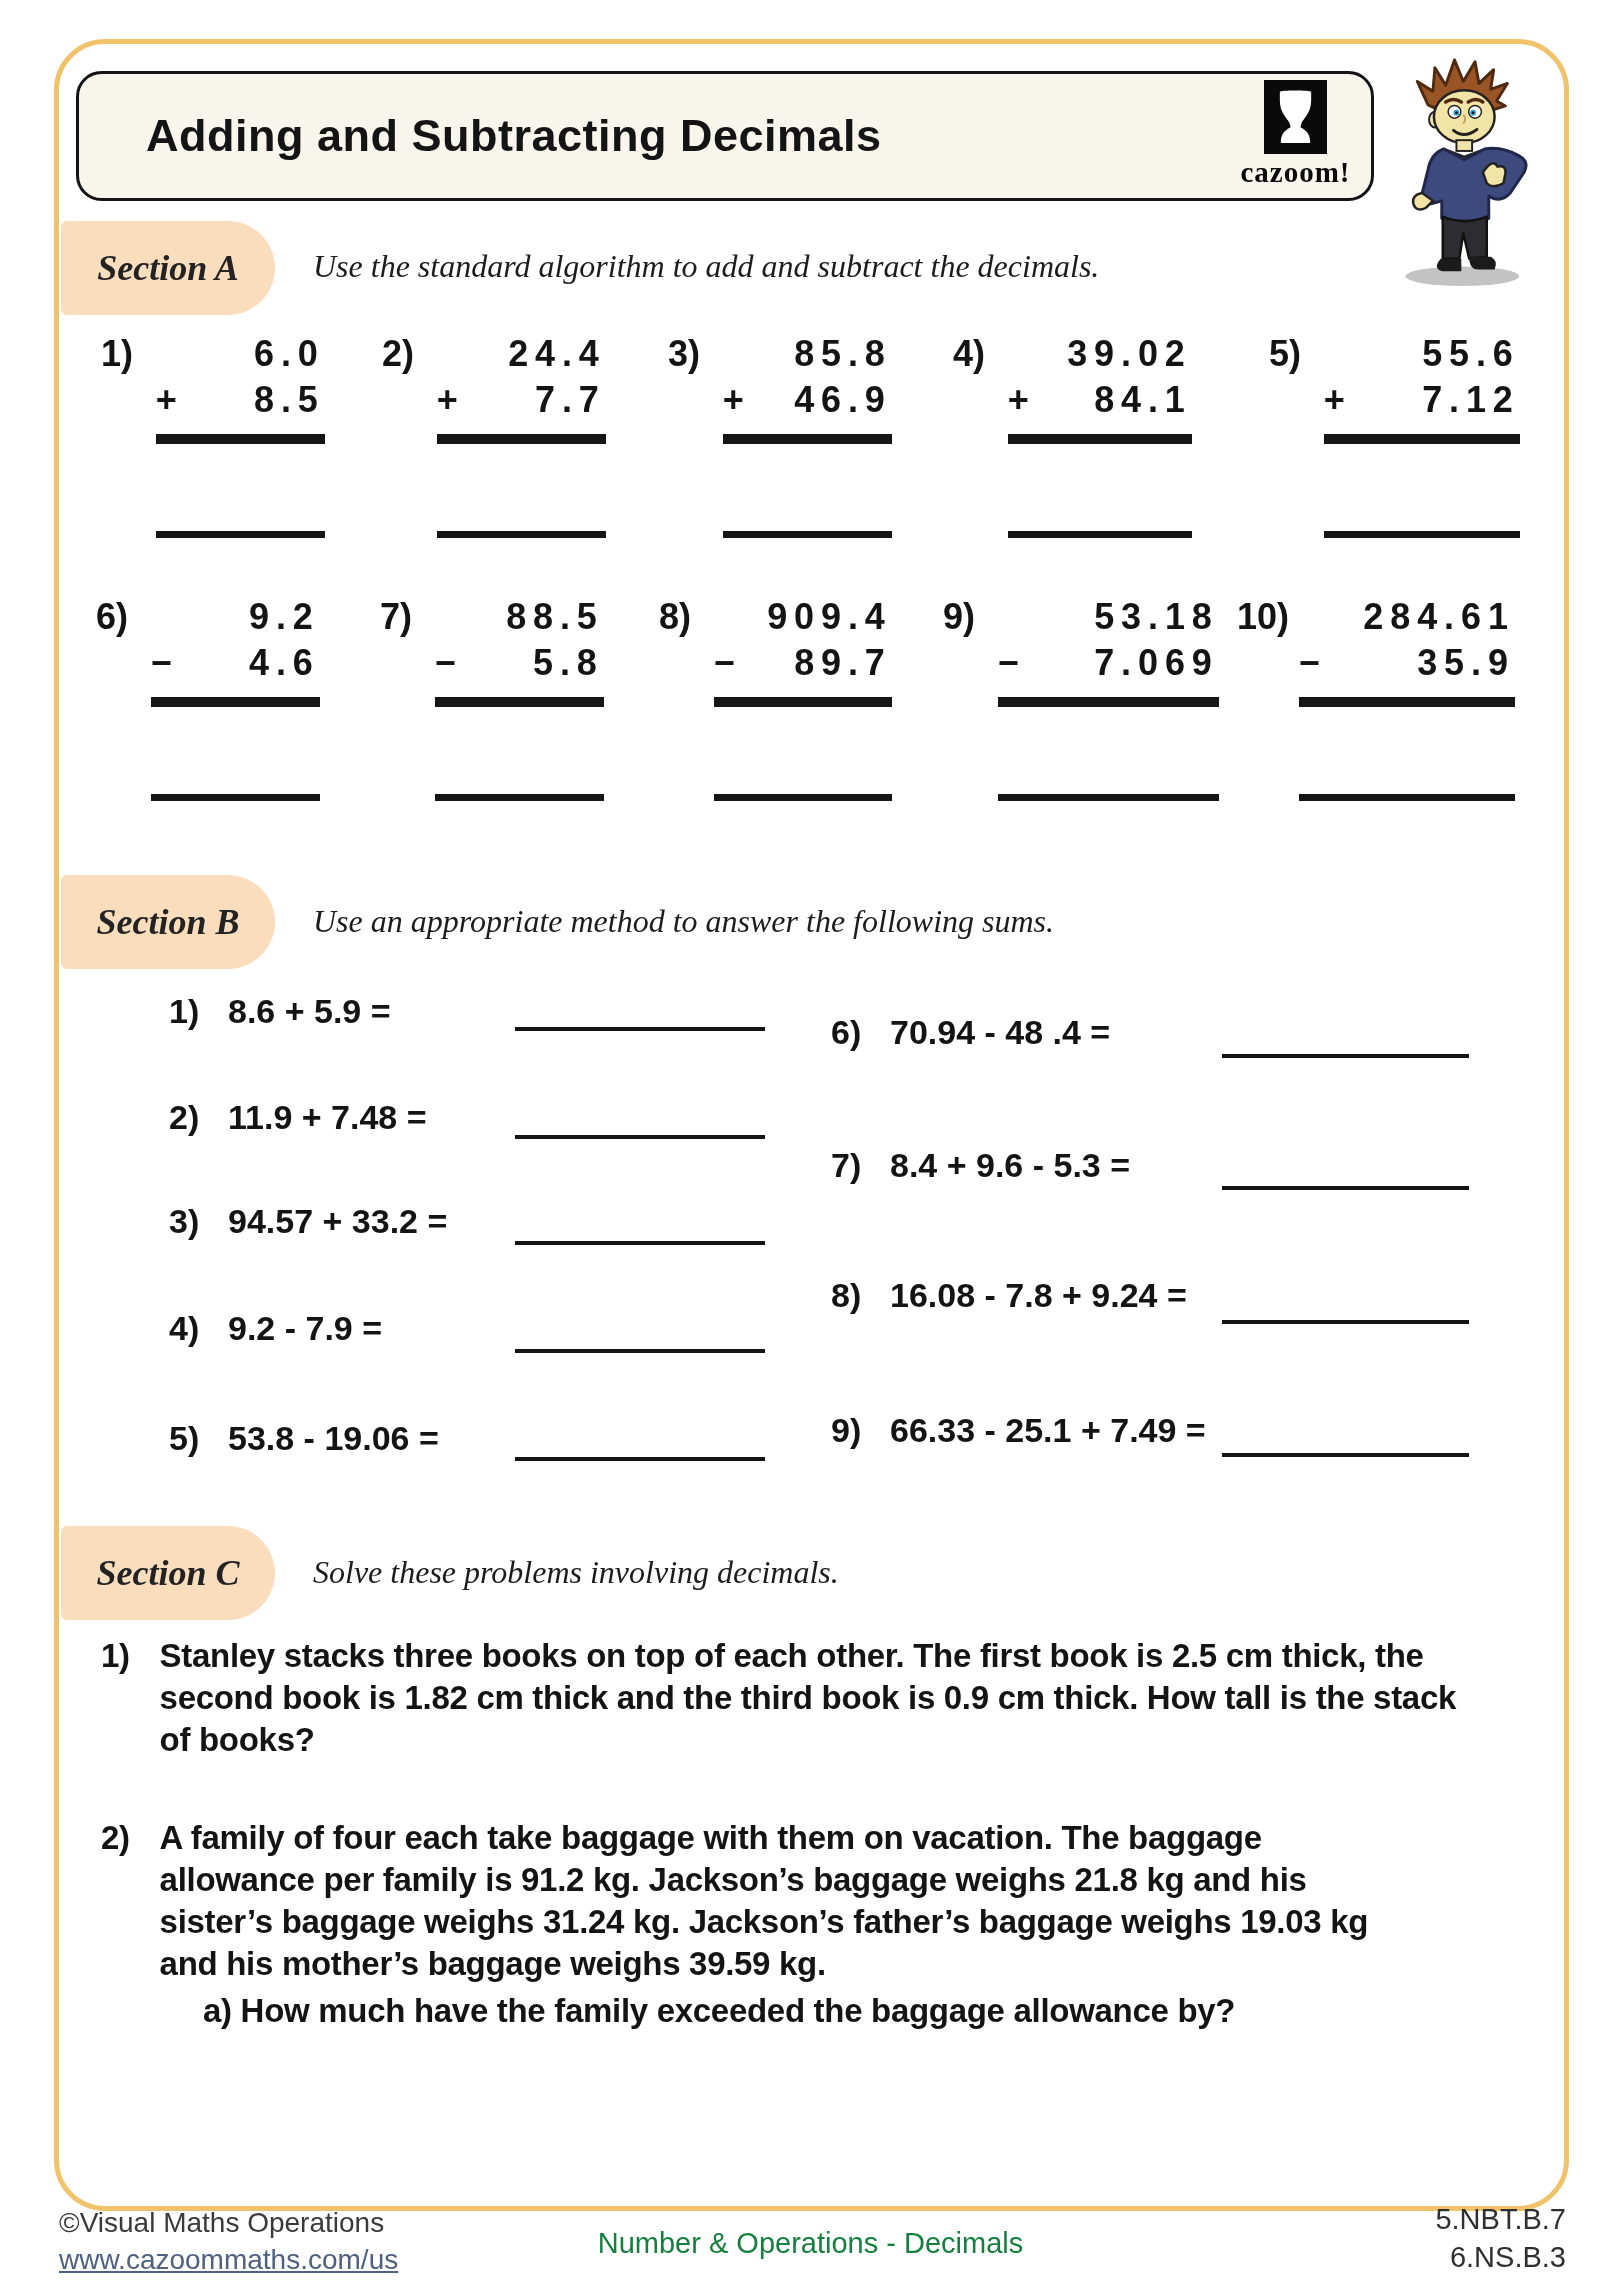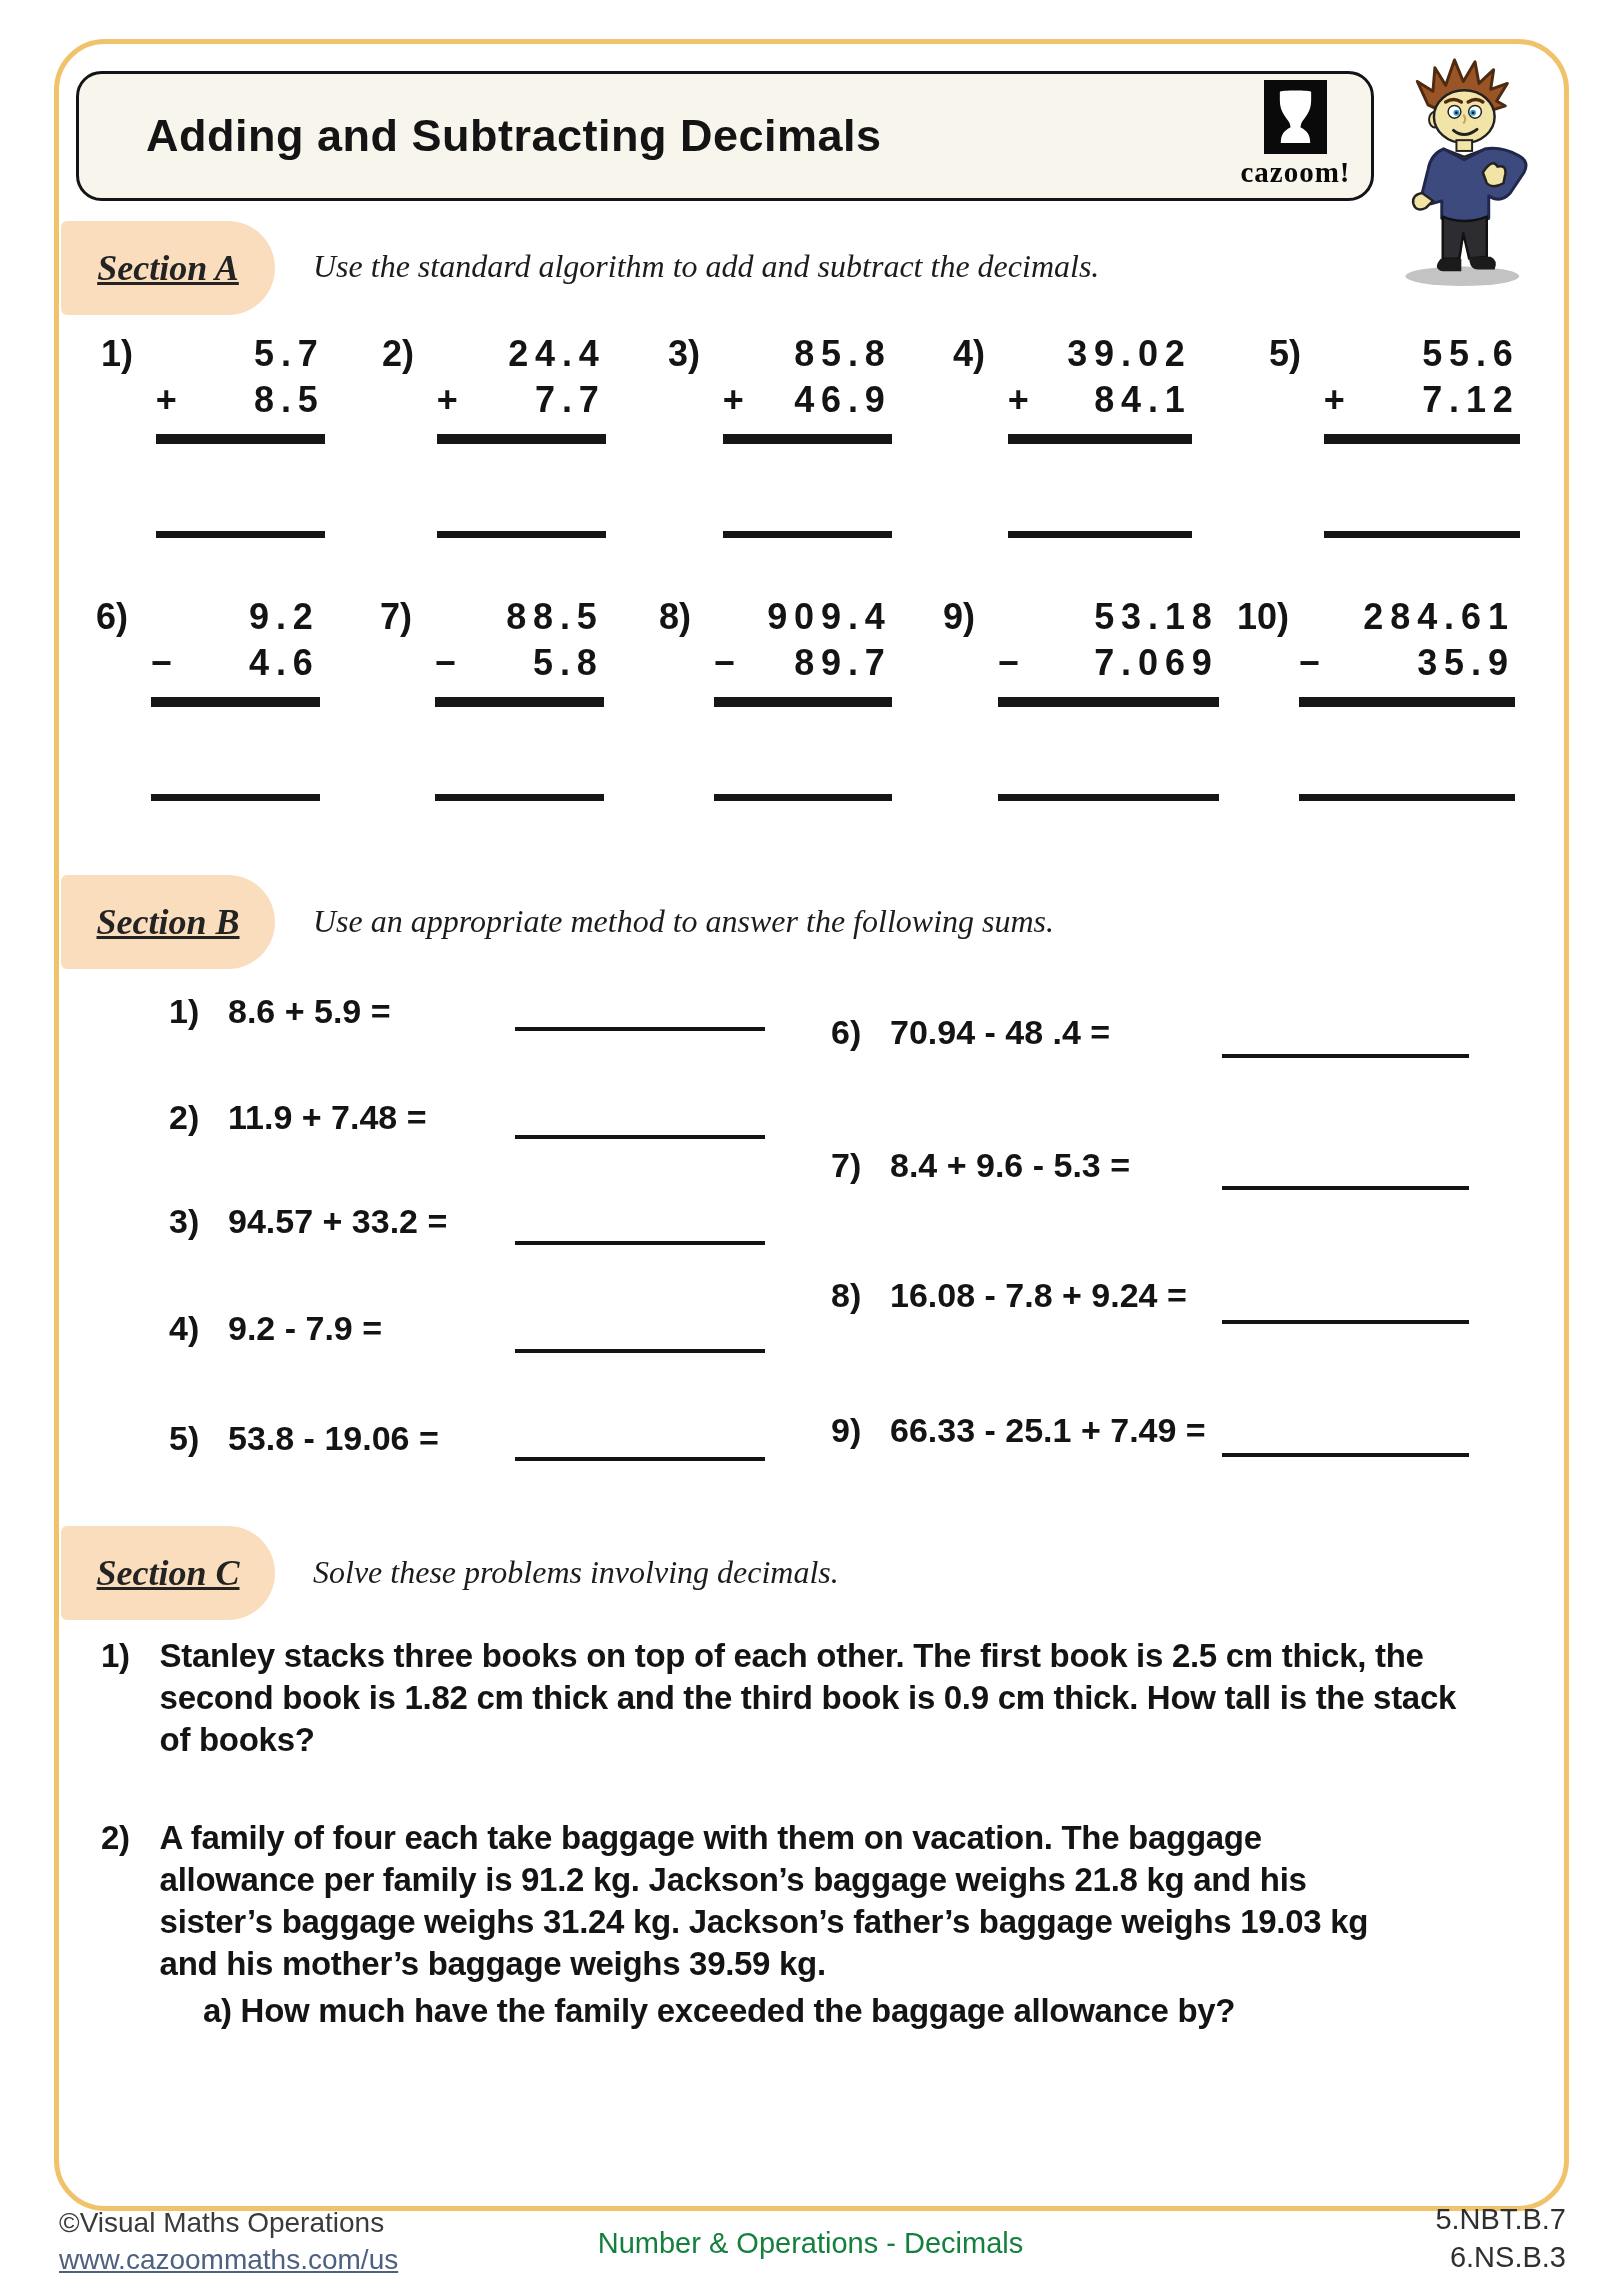--- a/index.html
+++ b/index.html
@@ -24,21 +24,21 @@
   .logo-text { font-family:"Liberation Serif", serif; font-weight:bold; font-size:29px;
                color:#0a0a0a; margin-top:2px; letter-spacing:1px; }
 
   
   .mascot { position:absolute; left:1384px; top:54px; }
 
   
   .badge { position:absolute; left:61px; width:214px; height:94px; background:#FADDBD;
            border-radius:5.9px 47px 47px 5.9px; display:flex; align-items:center; justify-content:center; }
   .badge span { font-family:"Liberation Serif", serif; font-style:italic; font-weight:bold;
-                font-size:36px; color:#232323;text-decoration:underline; }
+                font-size:36px; color:#232323; }
   .instruction { position:absolute; left:300px; font-family:"Liberation Serif", serif;
                  font-style:italic; font-size:32px; color:#1c1c1c;margin-left:13px; }
 
   
   .aprob { position:absolute; display:flex; gap:9.8px; font-size:36px; font-weight:bold;
            color:#141414; line-height:46px; }
   .aprob .pl { min-width:45px; letter-spacing:normal; }
   .aprob .stack { }
   .aprob .top { text-align:right; letter-spacing:6.9px; }
   .aprob .brow { display:flex; justify-content:space-between; }
@@ -115,21 +115,21 @@
   </div>
 
   <div class="badge" style="top:221px">
     <span>Section A</span>
   </div>
   <div class="instruction" style="top:248px">Use the standard algorithm to add and subtract the decimals.</div>
 
   <div class="aprob" style="left:101px;top:331px">
     <span class="pl">1)</span>
     <div class="stack" style="width:169px">
-      <div class="top">5.7</div>
+      <div class="top">6.0</div>
       <div class="brow">
           <span class="op">+</span>
           <span class="bn">8.5</span>
         </div>
       <div class="sumline"></div>
       <div class="ansline"></div>
     </div>
   </div>
   <div class="aprob" style="left:382px;top:331px">
     <span class="pl">2)</span>

